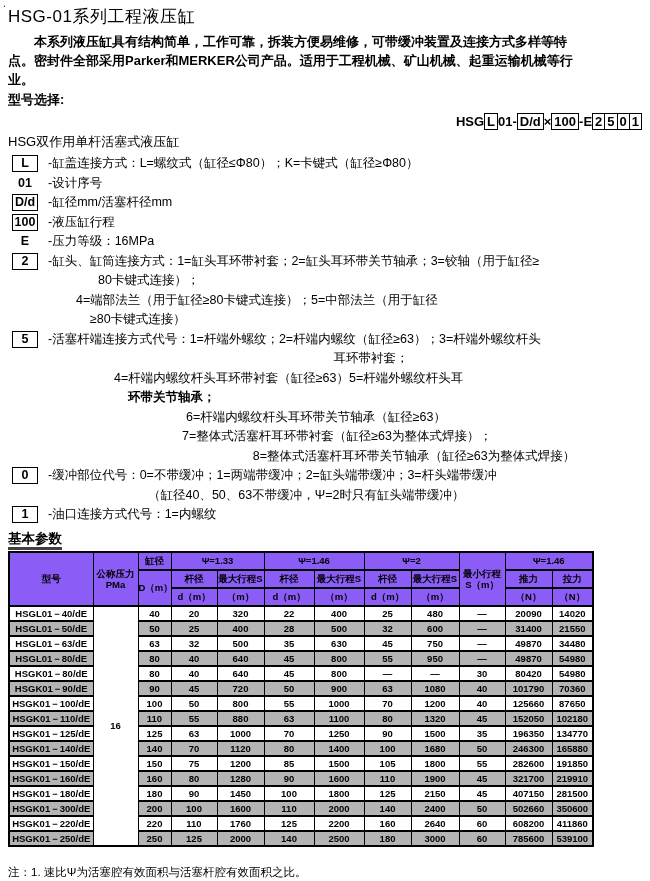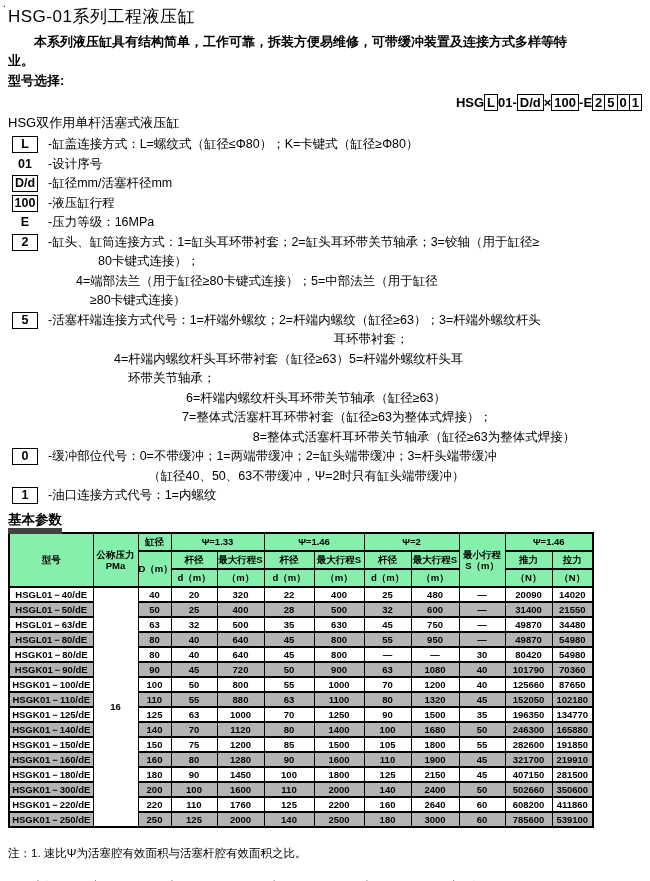--- a/index.html
+++ b/index.html
@@ -21,45 +21,46 @@
   .model-line .mbox + .mbox { margin-left:-1px; }
   .model-desc { font-size:13px; line-height:20px; margin-bottom:2px; }
   .legend { font-size:12.5px; }
   .legend-row { display:flex; line-height:19.5px; }
   .legend-code { width:34px; min-width:34px; text-align:center; font-weight:bold; margin-right:6px; }
   .legend-code .cbox { border:1px solid #000; display:inline-block; min-width:20px; line-height:15px; padding:0 2px; }
   .legend-code .cplain { display:inline-block; line-height:16px; }
   .legend-content { flex:1; }
   .legend-line { white-space:nowrap; }
   .section-title { font-size:13.5px; font-weight:bold; margin:5px 0 3px 0; }
-  .section-title span { border-bottom:6px solid #404040; padding-bottom:1px; }
+  .section-title span { border-bottom:3px solid #404040; padding-bottom:1px; }
   table.params { border-collapse:collapse; table-layout:fixed; width:584px; border:2px solid #000; }
   table.params th, table.params td {
     border:1px solid #000; border-top:2px solid #000; border-bottom:2px solid #000;
     text-align:center; vertical-align:middle; padding:0;
     font-size:9.5px; font-weight:bold; white-space:nowrap; overflow:hidden;
   }
-  table.params thead th { background:#86efac; height:16px; line-height:11px; }
+  table.params thead th { background:#8b5cf6; height:16px; line-height:11px; }
   table.params td { height:13px; line-height:13px; }
   tr.stripe td { background:#b4b4b4; }
   td.pressure-cell { background:#ffffff !important; font-size:11px; }
   .notes { font-size:11.5px; line-height:16px; margin-top:6px; }
   .notes .note-line { white-space:nowrap;margin-top:17px; }
 </style>
 </head>
 <body>
 
 <div class="stray">.</div>
 
 <div class="page">
 
   <div class="doc-title">HSG-01系列工程液压缸</div>
 
   <div class="intro">
       <div class="line first">本系列液压缸具有结构简单，工作可靠，拆装方便易维修，可带缓冲装置及连接方式多样等特</div>
+      <div class="line">点。密封件全部采用Parker和MERKER公司产品。适用于工程机械、矿山机械、起重运输机械等行</div>
       <div class="line">业。</div>
     </div>
 
   <div class="sub-label">型号选择:</div>
 
   <div class="model-line">
       <span class="mseg">HSG</span>
       <span class="mseg mbox">L</span>
       <span class="mseg">01-</span>
       <span class="mseg mbox">D/d</span>
@@ -113,21 +114,21 @@
           <div class="legend-line" style="padding-left: 28px;">4=端部法兰（用于缸径≥80卡键式连接）；5=中部法兰（用于缸径</div>
           <div class="legend-line" style="padding-left: 42px;">≥80卡键式连接）</div>
         </div>
       </div>
       <div class="legend-row">
         <div class="legend-code boxed"><span class="cbox">5</span></div>
         <div class="legend-content">
           <div class="legend-line">-活塞杆端连接方式代号：1=杆端外螺纹；2=杆端内螺纹（缸径≥63）；3=杆端外螺纹杆头</div>
           <div class="legend-line" style="padding-left: 52px; text-align: center;">耳环带衬套；</div>
           <div class="legend-line" style="padding-left: 66px;">4=杆端内螺纹杆头耳环带衬套（缸径≥63）5=杆端外螺纹杆头耳</div>
-          <div class="legend-line" style="padding-left: 80px;">环带关节轴承；</div>
+          <div class="legend-line" style="padding-left: 80px; font-weight: bold;">环带关节轴承；</div>
           <div class="legend-line" style="padding-left: 138px;">6=杆端内螺纹杆头耳环带关节轴承（缸径≥63）</div>
           <div class="legend-line" style="padding-left: 134px;">7=整体式活塞杆耳环带衬套（缸径≥63为整体式焊接）；</div>
           <div class="legend-line" style="padding-left: 138px; text-align: center;">8=整体式活塞杆耳环带关节轴承（缸径≥63为整体式焊接）</div>
         </div>
       </div>
       <div class="legend-row">
         <div class="legend-code boxed"><span class="cbox">0</span></div>
         <div class="legend-content">
           <div class="legend-line">-缓冲部位代号：0=不带缓冲；1=两端带缓冲；2=缸头端带缓冲；3=杆头端带缓冲</div>
           <div class="legend-line" style="padding-left: 100px;">（缸径40、50、63不带缓冲，Ψ=2时只有缸头端带缓冲）</div>

